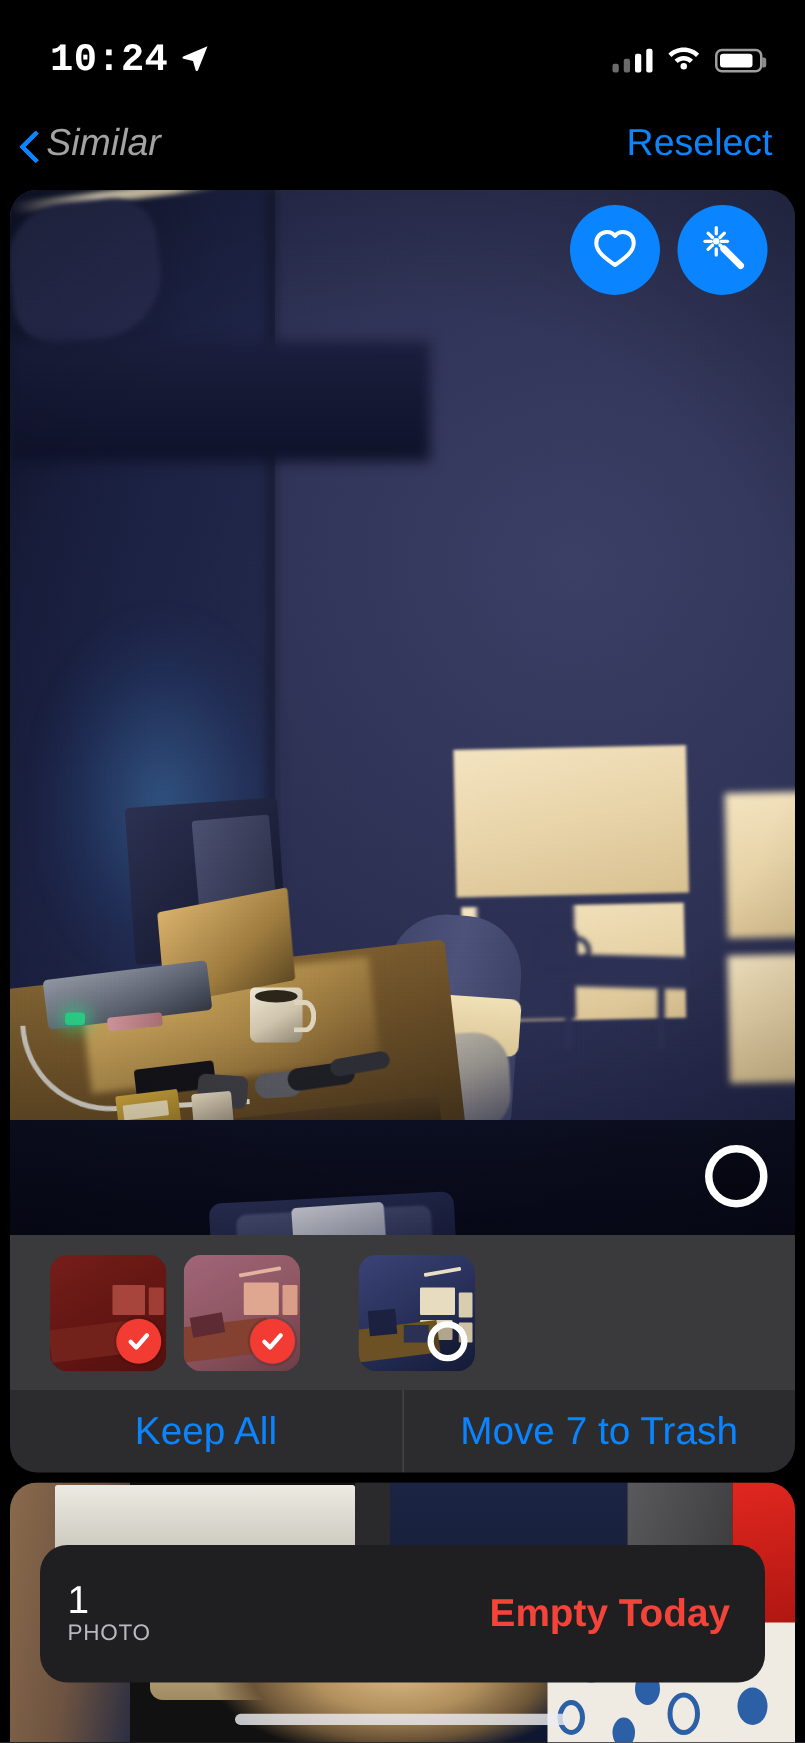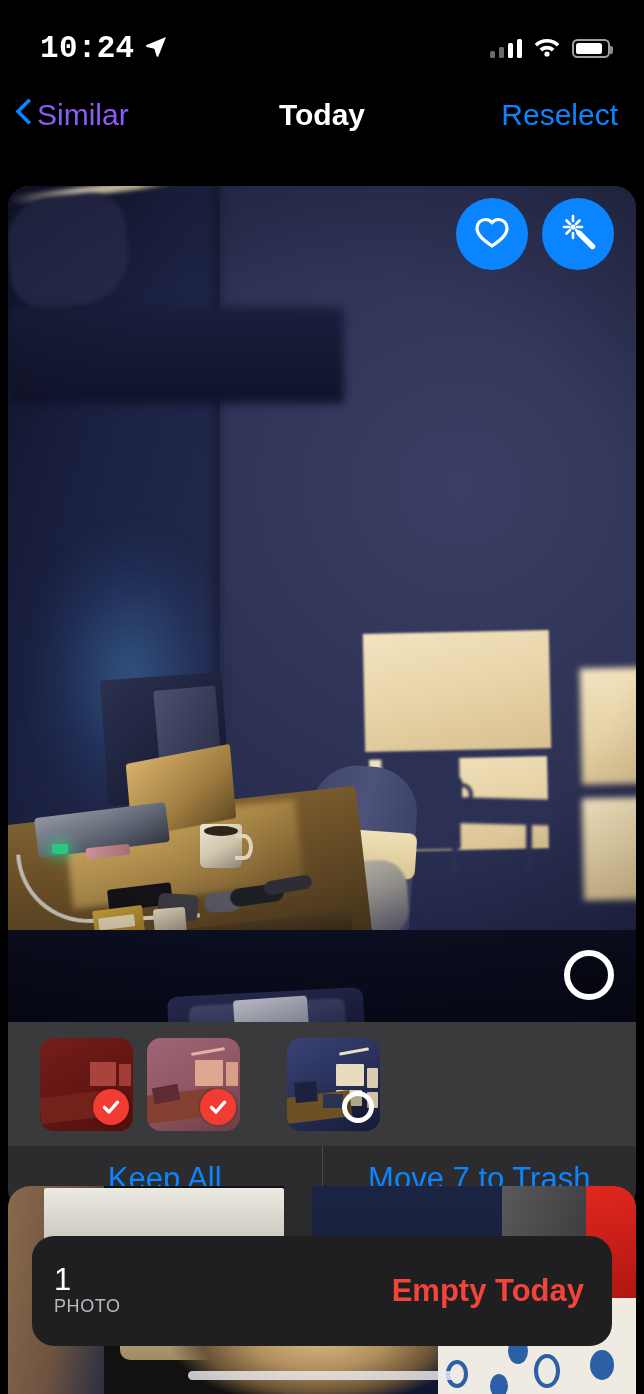--- a/index.html
+++ b/index.html
@@ -34,37 +34,37 @@
   .battery:after{ content:""; position:absolute; right:-5px; top:5.5px;
                   width:3px; height:8px; background:rgba(255,255,255,.55);
                   border-radius:0 2px 2px 0; }
 
   
   .navbar{
     position:absolute; top:78px; left:0; width:644px; height:74px;
     display:flex; align-items:center; color:#fff;
   }
   .nav-back{
-    position:absolute; left:16px; display:flex; align-items:flex-start; gap:5px;
-    color:#8b5cf6; font-size:30px; cursor:pointer;
+    position:absolute; left:16px; display:flex; align-items:flex-end; gap:5px;
+    color:#a3a3a3; font-size:30px; cursor:pointer;font-style:italic;
   }
   .chev{ width:16px; height:28px; position:relative; display:inline-block; }
   .chev:before{
     content:""; position:absolute; left:3px; top:4px;
     width:15px; height:15px; border-left:4.6px solid #0a84ff;
     border-bottom:4.6px solid #0a84ff; transform:rotate(45deg);
     border-radius:1.5px;
   }
   .nav-title{ width:100%; text-align:center; font-size:30px; font-weight:700; }
   .nav-right{ position:absolute; right:26px; color:#0a84ff; font-size:30px; cursor:pointer; }
 
   
   .card{
     position:absolute; left:8px; top:152px; width:628px; height:1026px;
-    background:#2c2c2e; border-radius:22px; overflow:hidden;margin-top:34px;
+    background:#2c2c2e; border-radius:22px; overflow:hidden;
   }
 
   
   .photo{
     position:absolute; left:0; top:0; width:628px; height:836px;
     overflow:hidden; background:#161a35;
   }
   .ph-layer{ position:absolute; inset:0; }
 
   
@@ -390,21 +390,20 @@
         <b></b>
       </span>
   </div>
 </div>
 
 <div class="navbar">
   <div class="nav-back">
     <span class="chev"></span>
     <span>Similar</span>
   </div>
-  <div class="nav-title">Today</div>
   <div class="nav-right">Reselect</div>
 </div>
 
 <div class="card">
 
   <div class="photo">
     <div class="ph-layer wall-main"></div>
     <div class="ph-layer wall-left"></div>
     <div class="ph-layer wall-leftglow"></div>
     <div class="ph-layer corner-edge"></div>

